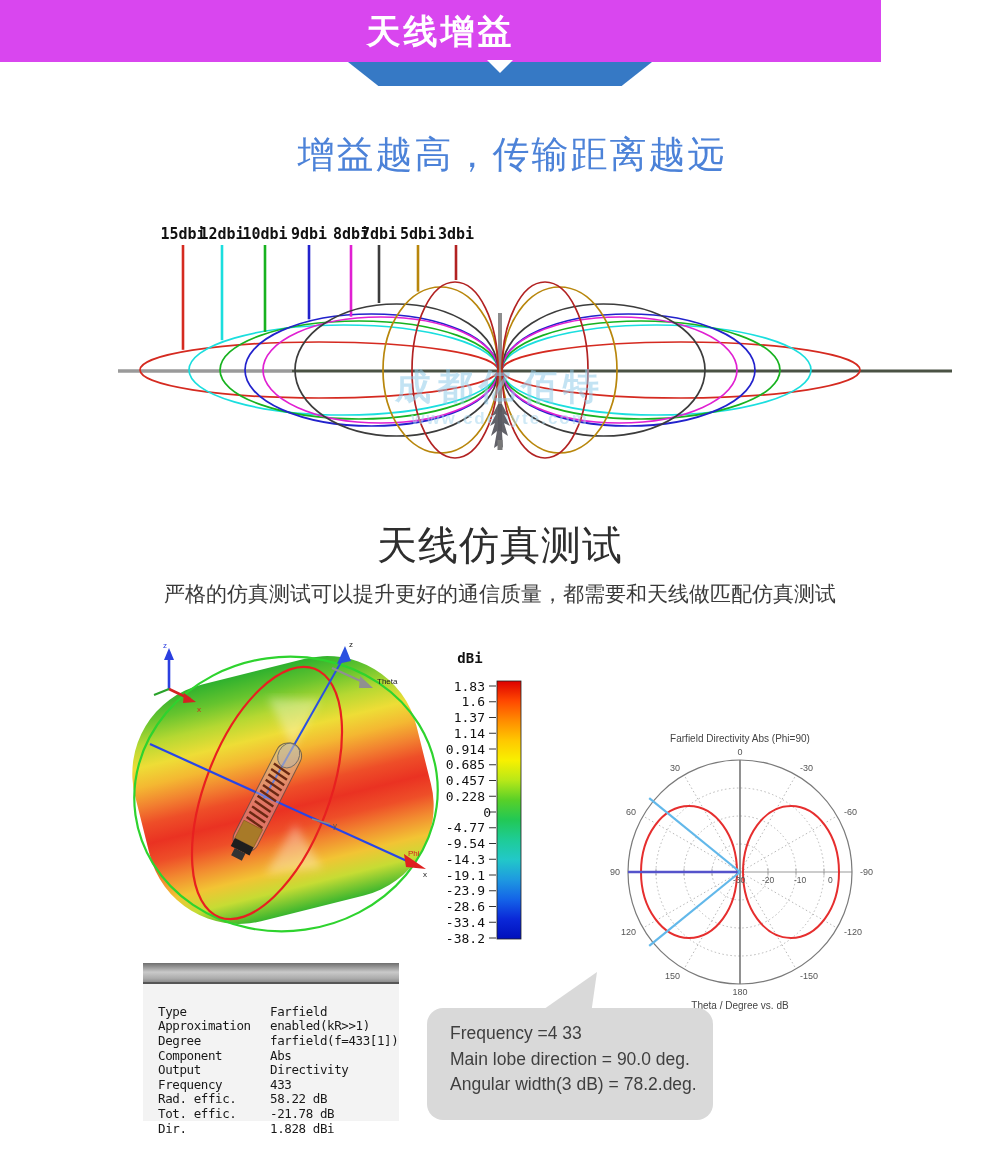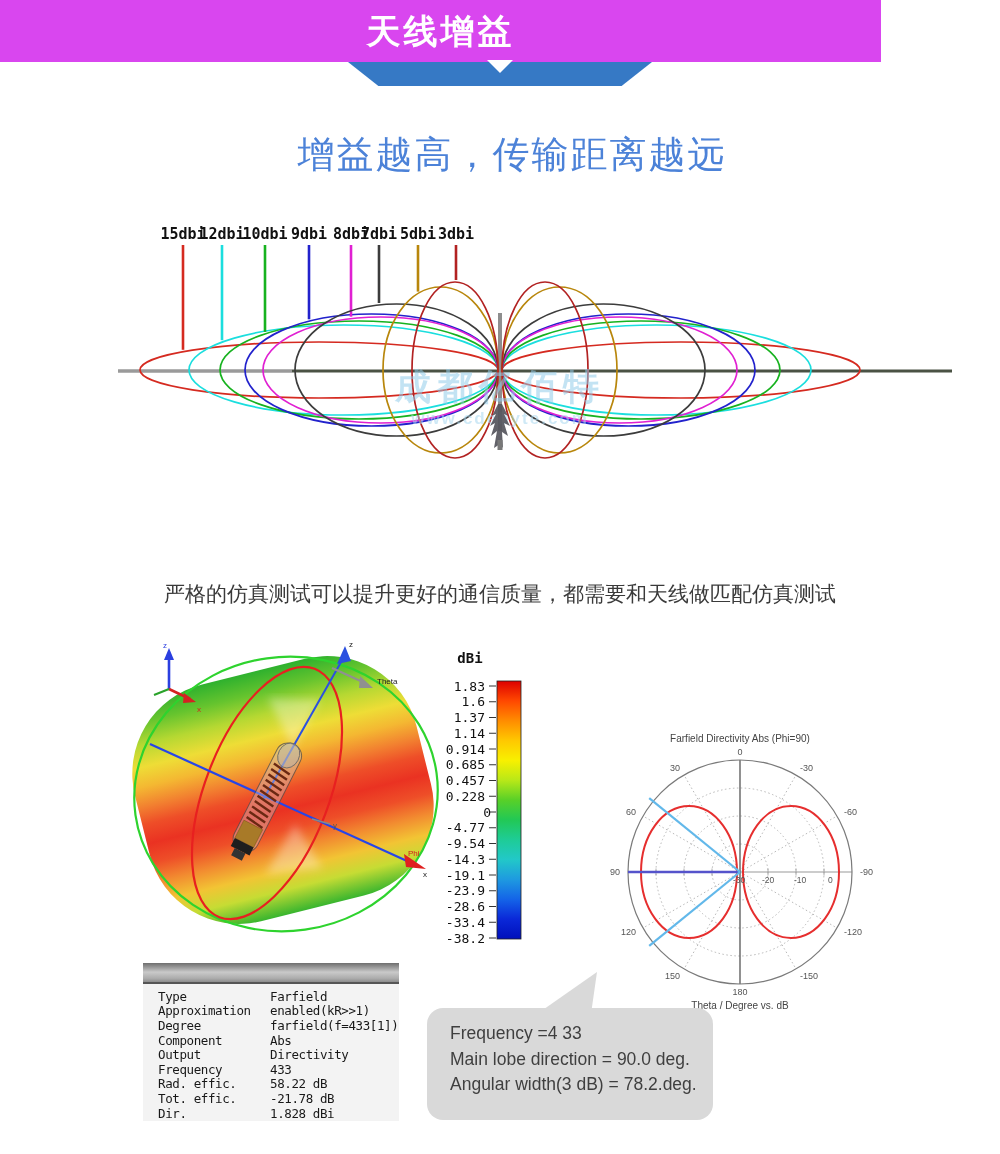--- a/index.html
+++ b/index.html
@@ -33,21 +33,21 @@
   .plabel{font:9px "Liberation Sans",sans-serif;fill:#555;}
   .prlabel{font:8.5px "Liberation Sans",sans-serif;fill:#555;}
   .ptitle{font:10px "Liberation Sans",sans-serif;fill:#444;}
   .wm1{font:bold 36px "Liberation Sans",sans-serif;fill:#93cdeb;opacity:.55;letter-spacing:6px;}
   .wm2{font:bold 17px "Liberation Sans",sans-serif;fill:#a8d8f0;opacity:.55;letter-spacing:2px;}
   .lbl3d{font:8px "Liberation Sans",sans-serif;}
   
   .sim-table{position:absolute;top:963px;left:143px;width:256px;height:158px;background:#f3f3f3;}
   .tbl-header{height:19px;background:linear-gradient(#6e6e6e,#c9c9c9 48%,#adadad 80%,#8d8d8d);
         border-bottom:2px solid #555;}
-  .tbl-rows{margin-top:5px;}
+  .tbl-rows{margin-top:20px;}
   .t-row{display:flex;height:14.6px;align-items:center;
         font-family:"DejaVu Sans Mono",monospace;font-size:12.5px;letter-spacing:-0.4px;color:#181818;}
   .t-key{width:112px;padding-left:15px;flex:none;}
   .t-val{flex:1;}
   
   .callout{position:absolute;top:1008px;left:427px;width:286px;height:112px;background:#d9d9d9;
         border-radius:16px;padding:13px 0 4px 23px;box-sizing:border-box;}
   .c-row{height:25.5px;line-height:25.5px;font-size:17.5px;color:#3f3f3f;white-space:nowrap;}
   .c-lab{display:inline-block;min-width:138px;}
   .c-eq{display:inline-block;width:20px;text-align:center;}
@@ -104,20 +104,21 @@
         <text x="456" y="239" text-anchor="middle" class="glabel">3dbi</text>
       </g>
     <text class="wm1" x="500" y="399" text-anchor="middle">成都亿佰特</text>
     <text class="wm2" x="500" y="424" text-anchor="middle">www.cdebyte.com</text>
     <g transform="translate(500,404)">
       <path d="M-2,0 L-8,12 L-4,10 L-10,22 L-5,19 L-9,32 L-3,27 L-6,44 L0,40 L3,44 L2,28 L8,32 L4,19 L10,22 L4,10 L8,12 L2,0 Z" fill="#55555c" opacity="0.92"></path>
       <rect x="-2.5" y="36" width="5" height="10" fill="#787878"></rect>
     </g>
   </svg>
 
+  <div class="sec-title">天线仿真测试</div>
   <div class="sec-sub">严格的仿真测试可以提升更好的通信质量，都需要和天线做匹配仿真测试</div>
 
   <svg id="fig3d-svg" viewBox="125 625 320 320">
     <defs>
       <linearGradient id="blobGrad" x1="0" y1="0" x2="0" y2="1">
         <stop offset="0%" stop-color="#2eb12e"></stop>
           <stop offset="9%" stop-color="#66c42e"></stop>
         <stop offset="18%" stop-color="#b5d832"></stop>
           <stop offset="27%" stop-color="#eedd36"></stop>
         <stop offset="35%" stop-color="#f4b832"></stop>

